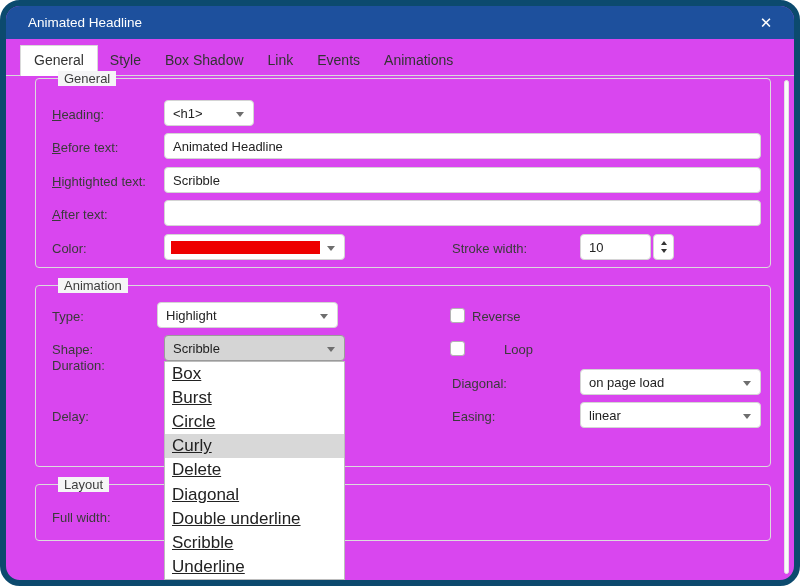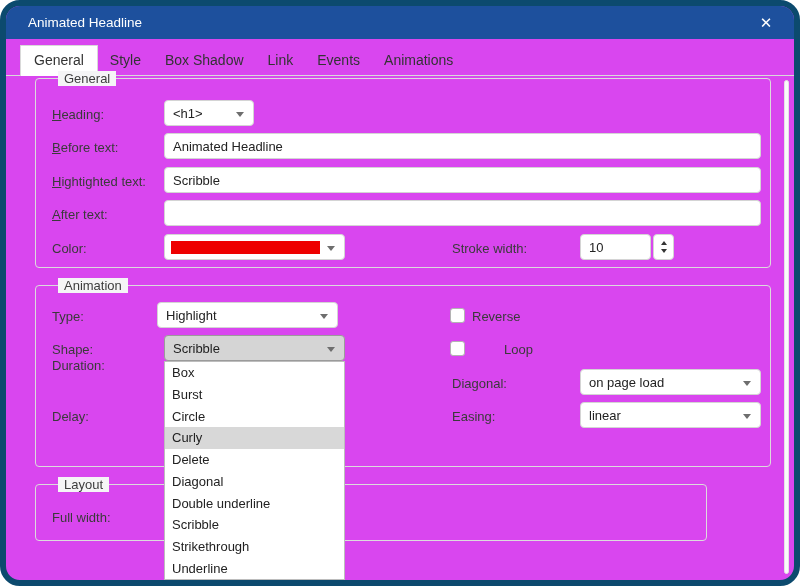--- a/index.html
+++ b/index.html
@@ -64,21 +64,21 @@
   }
   .arrow-up { width:0;height:0;border-left:3.5px solid transparent;border-right:3.5px solid transparent;border-bottom:4.5px solid #333; }
   .arrow-down { width:0;height:0;border-left:3.5px solid transparent;border-right:3.5px solid transparent;border-top:4.5px solid #333; }
   .dropdown {
     position:absolute; left:158px; top:355px; width:181px; height:219px;
     background:#fff; border:1px solid #bdbdbd; z-index:10;
     display:flex; flex-direction:column;
   }
   .dd-item {
     flex:1; display:flex; align-items:center; padding-left:7px;
-    font-size:13px; color:#222; cursor:pointer; white-space:nowrap;
+    font-size:17px; color:#222; cursor:pointer; white-space:nowrap;text-decoration:underline;
   }
   .dd-item.highlighted { background:#d8d8d8; }
   .scroll-track {
     position:absolute; right:5px; top:74px; bottom:6px; width:5px;
     background:#fafafa; border:1px solid #e4e4e4; border-radius:3px;
   }
 </style>
 </head>
 <body>
 
@@ -168,33 +168,32 @@
     <span>on page load</span>
     <span class="caret"></span>
   </div>
 
   <span class="lbl" style="left:446px;top:403px;">Easing:</span>
   <div class="select" style="left:574px;top:396px;width:181px;">
     <span>linear</span>
     <span class="caret"></span>
   </div>
 
-  <div class="group" style="left:29px;top:478px;width:672px;height:57px;">
+  <div class="group" style="left:29px;top:478px;width:736px;height:57px;">
     <span class="legend">Layout</span>
   </div>
   <span class="lbl" style="left:46px;top:504px;">Full width:</span>
 
   <div class="dropdown">
     <div class="dd-item">Box</div>
     <div class="dd-item">Burst</div>
     <div class="dd-item">Circle</div>
     <div class="dd-item highlighted">Curly</div>
     <div class="dd-item">Delete</div>
     <div class="dd-item">Diagonal</div>
     <div class="dd-item">Double underline</div>
     <div class="dd-item">Scribble</div>
-    <div class="dd-item">Strikethrough</div>
     <div class="dd-item">Underline</div>
   </div>
 
   <div class="scroll-track"></div>
 
 </div>
 
 </body></html>

